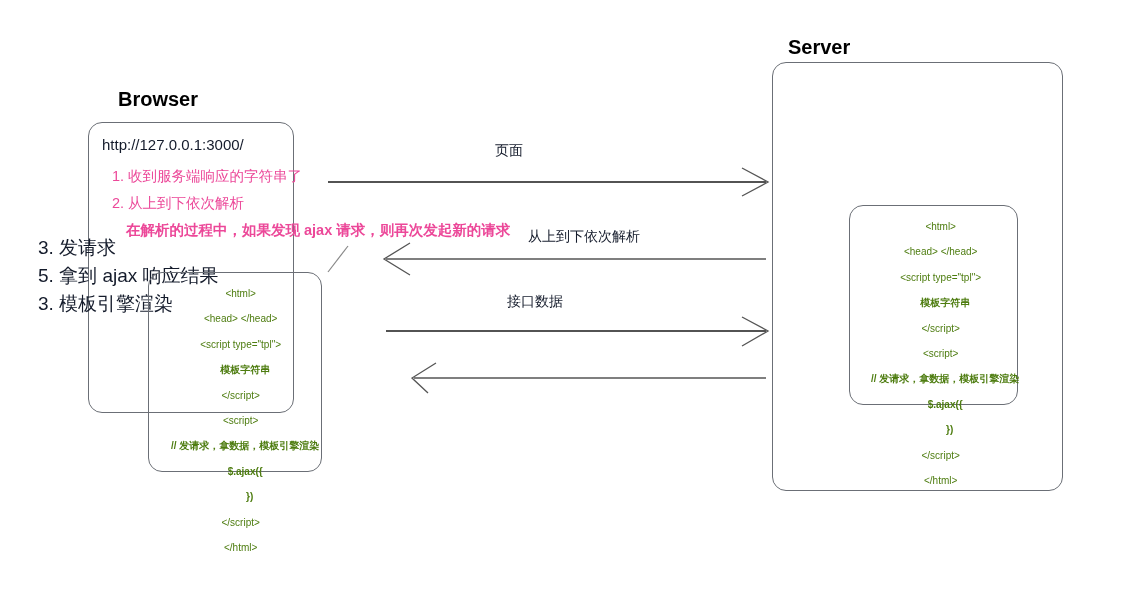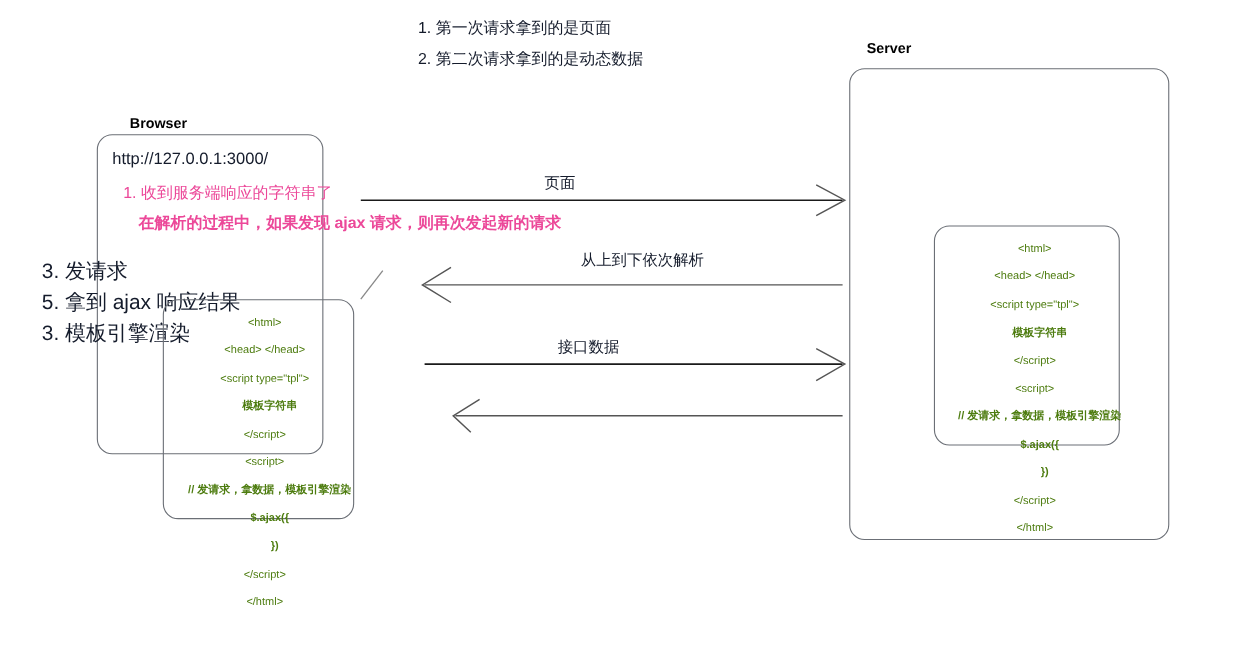--- a/index.html
+++ b/index.html
@@ -7,21 +7,21 @@
     width:1126px;height:601px;
     background:#ffffff;
     font-family:"Liberation Sans","DejaVu Sans",sans-serif;
     color:#0b1320;
     overflow:hidden;
     position:relative;
   }
   #stage{position:absolute;left:0;top:0;width:1126px;height:601px;}
   .abs{position:absolute;}
   .txt{font-size:14.5px;line-height:1.45;color:#141b2b;white-space:nowrap;}
-  .bold{font-weight:bold;font-size:13px;color:#000;text-align:right;}
+  .bold{font-weight:bold;font-size:20px;color:#000;text-align:right;}
   .rbox{
     position:absolute;
     border:1.3px solid #6b6f76;
     border-radius:14px;
     background:transparent;
     box-sizing:border-box;
   }
   .codebox{
     position:absolute;
     border:1.3px solid #6b6f76;
@@ -36,33 +36,30 @@
   .notes div{font-size:14.5px;line-height:27px;color:#ec4899;white-space:nowrap;}
   .steps div{font-size:19px;line-height:28px;color:#141b2b;white-space:nowrap;}
   .hdrnotes div{font-size:14.5px;line-height:28px;color:#141b2b;white-space:nowrap;}
   .arrowlabel{font-size:14px;color:#141b2b;white-space:nowrap;}
 </style>
 </head>
 <body>
 
 <div id="stage">
 
-  <div class="abs hdrnotes" style="left:380px;top:12px;">
-    <div>1. 第一次请求拿到的是页面</div>
-    <div>2. 第二次请求拿到的是动态数据</div>
-  </div>
 
-  <div class="abs bold" style="left:118px;top:104px;">Browser</div>
+  <div class="abs bold" style="left:118px;top:88px;">Browser</div>
 
   <div class="rbox" style="left:88px;top:122px;width:206px;height:291px;"></div>
 
   <div class="abs txt" style="left:102px;top:134px;font-size:15px;text-align:center;">http://127.0.0.1:3000/</div>
 
   <div class="abs notes" style="left:112px;top:163px;">
     <div>1. 收到服务端响应的字符串了</div>
+    <div>2. 从上到下依次解析</div>
     <div class="indent" style="padding-left:14px;">在解析的过程中，如果发现 ajax 请求，则再次发起新的请求</div>
   </div>
 
   <div class="abs steps" style="left:38px;top:234px;">
     <div>3. 发请求</div>
     <div>5. 拿到 ajax 响应结果</div>
     <div>3. 模板引擎渲染</div>
   </div>
 
   <div class="codebox" style="left:148px;top:272px;width:174px;height:200px;"></div>
@@ -94,23 +91,23 @@
     <div class="indent">模板字符串</div>
     <div>&lt;/script&gt;</div>
     <div>&lt;script&gt;</div>
     <div class="indent">// 发请求，拿数据，模板引擎渲染</div>
     <div class="indent">$.ajax({</div>
     <div class="indent" style="padding-left:18px;">})</div>
     <div>&lt;/script&gt;</div>
     <div>&lt;/html&gt;</div>
   </div>
 
-  <div class="abs arrowlabel" style="left:495px;top:158px;">页面</div>
+  <div class="abs arrowlabel" style="left:495px;top:142px;">页面</div>
   <div class="abs arrowlabel" style="left:528px;top:228px;">从上到下依次解析</div>
-  <div class="abs arrowlabel" style="left:507px;top:307px;">接口数据</div>
+  <div class="abs arrowlabel" style="left:507px;top:293px;">接口数据</div>
 
   <svg class="overlay" viewBox="0 0 1126 601">
 
     <g>
       <line x1="328" y1="182" x2="766" y2="182" stroke="#1a1a1a" stroke-width="1.4"></line>
       <polyline points="742,168 768,182 742,196" fill="none" stroke="#555" stroke-width="1.3"></polyline>
     </g>
 
     <g>
       <line x1="386" y1="259" x2="766" y2="259" stroke="#555" stroke-width="1.3"></line>

